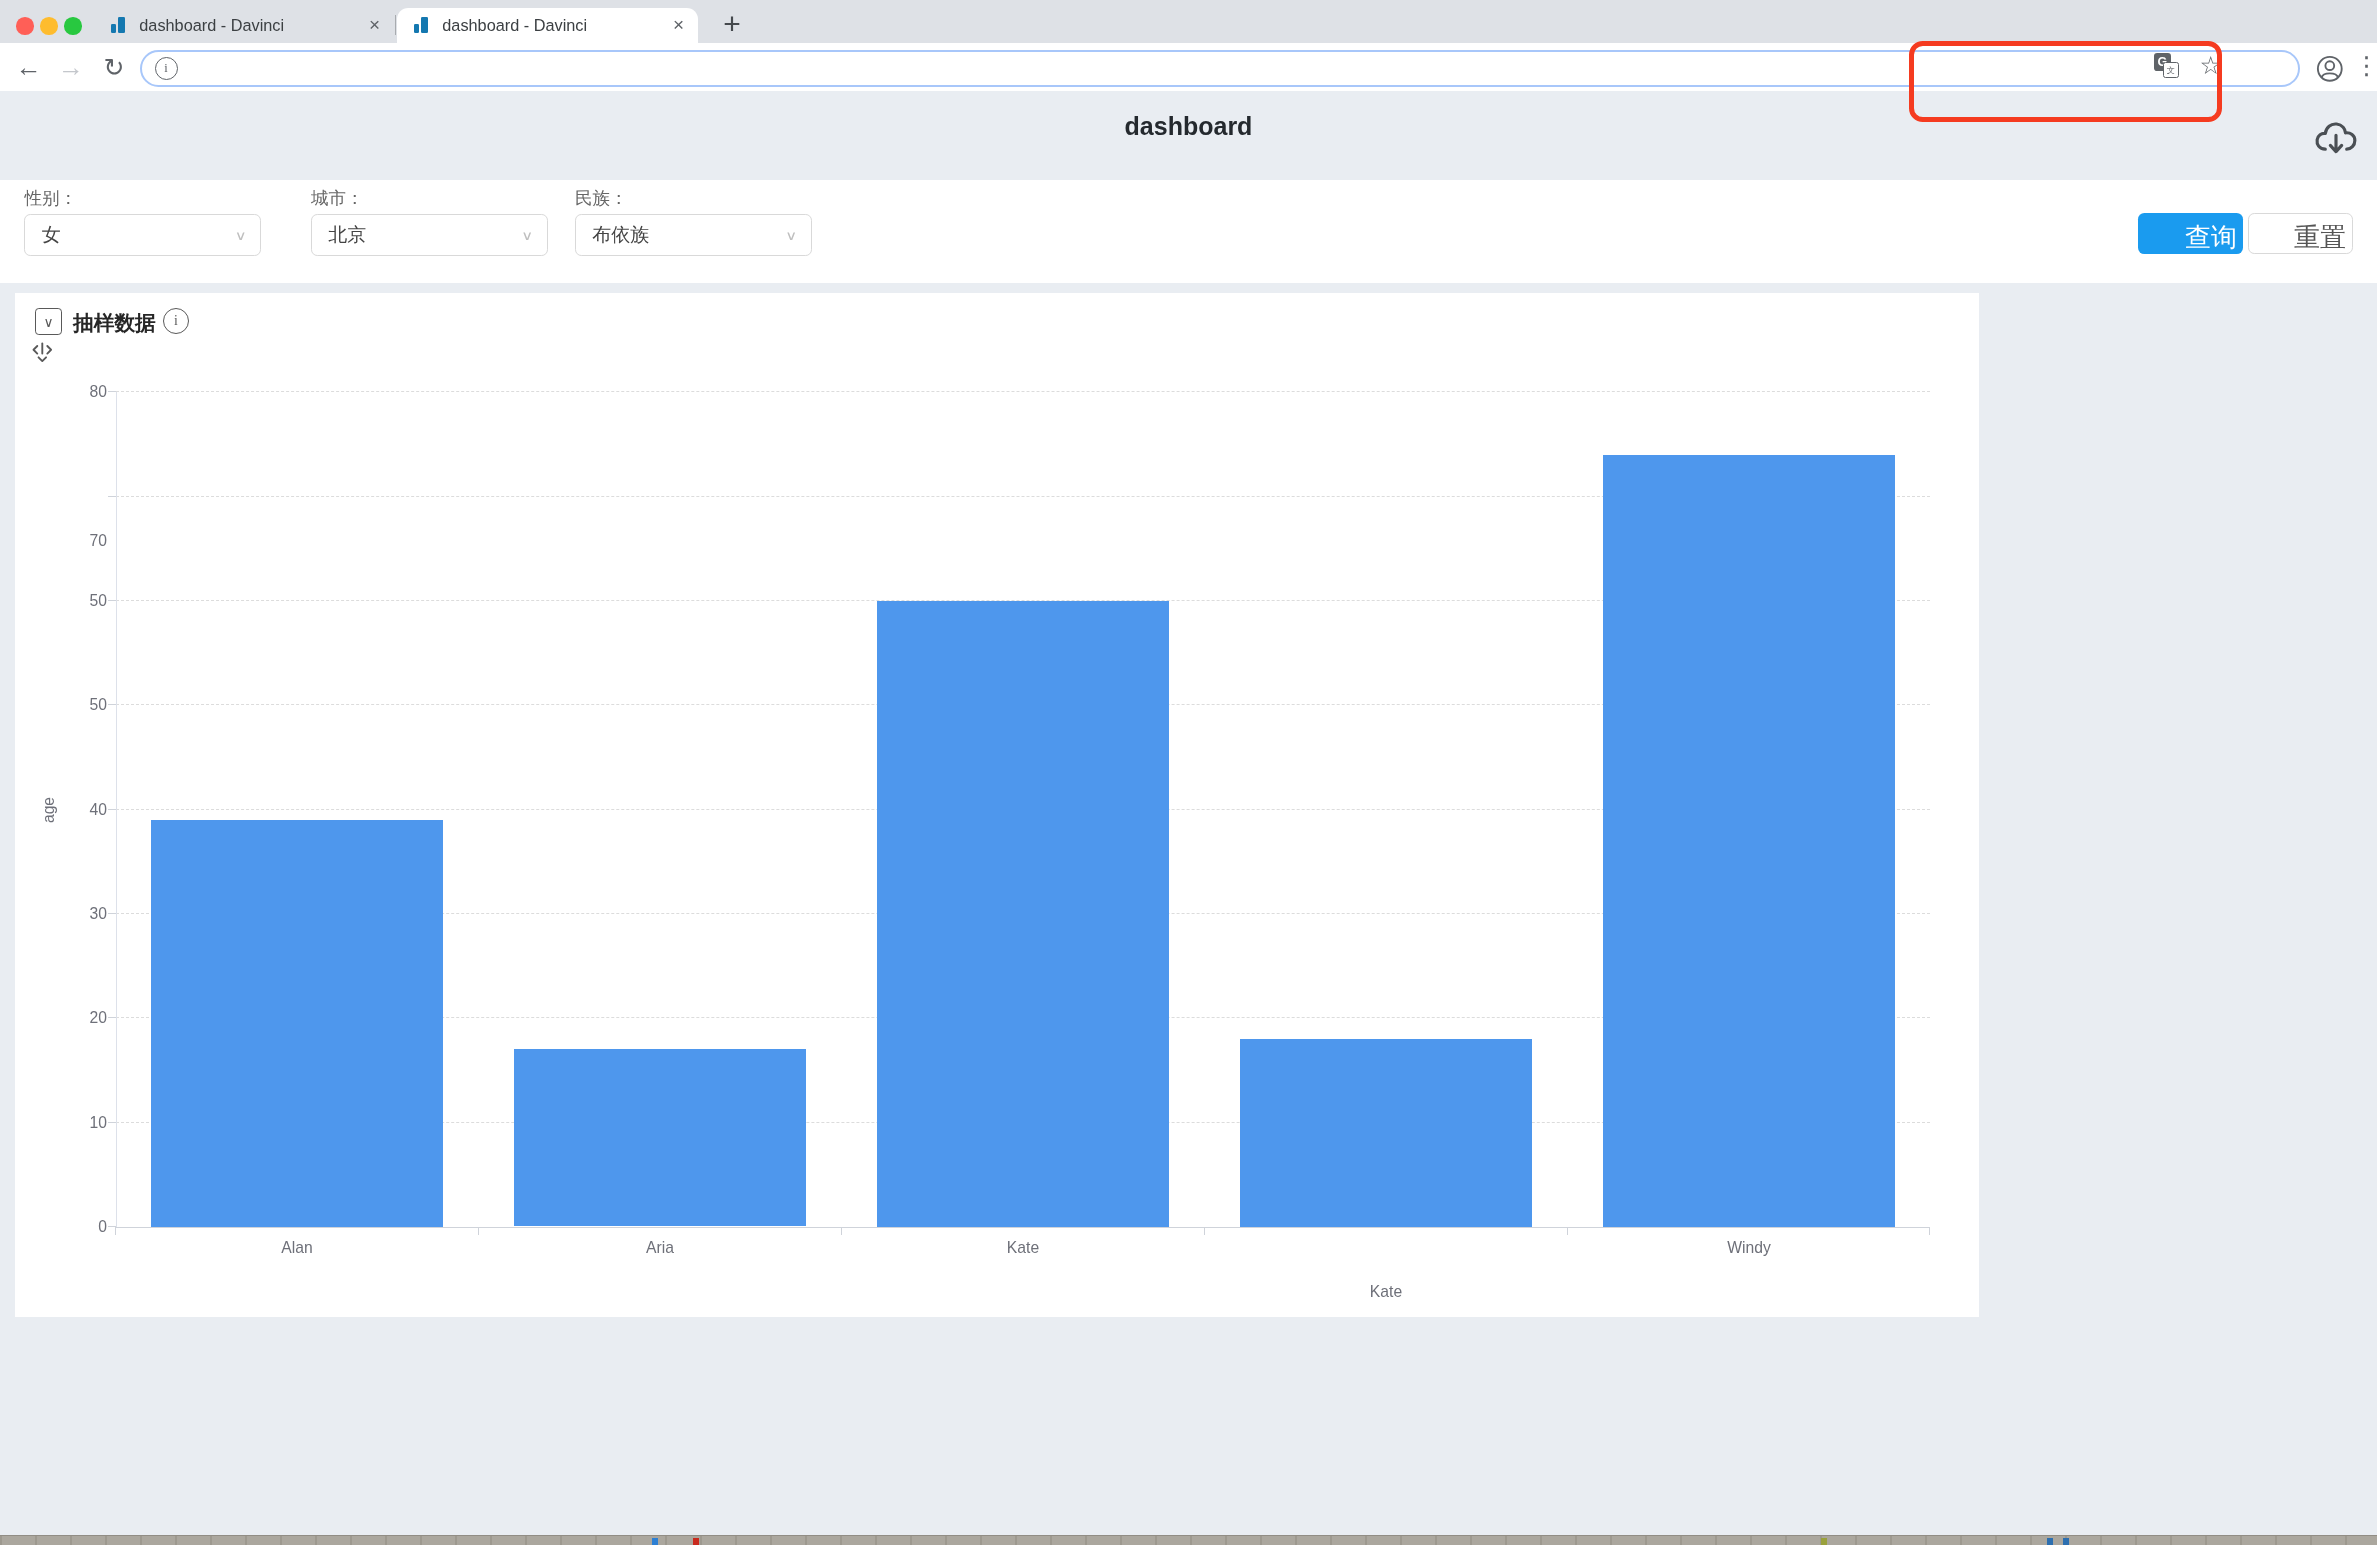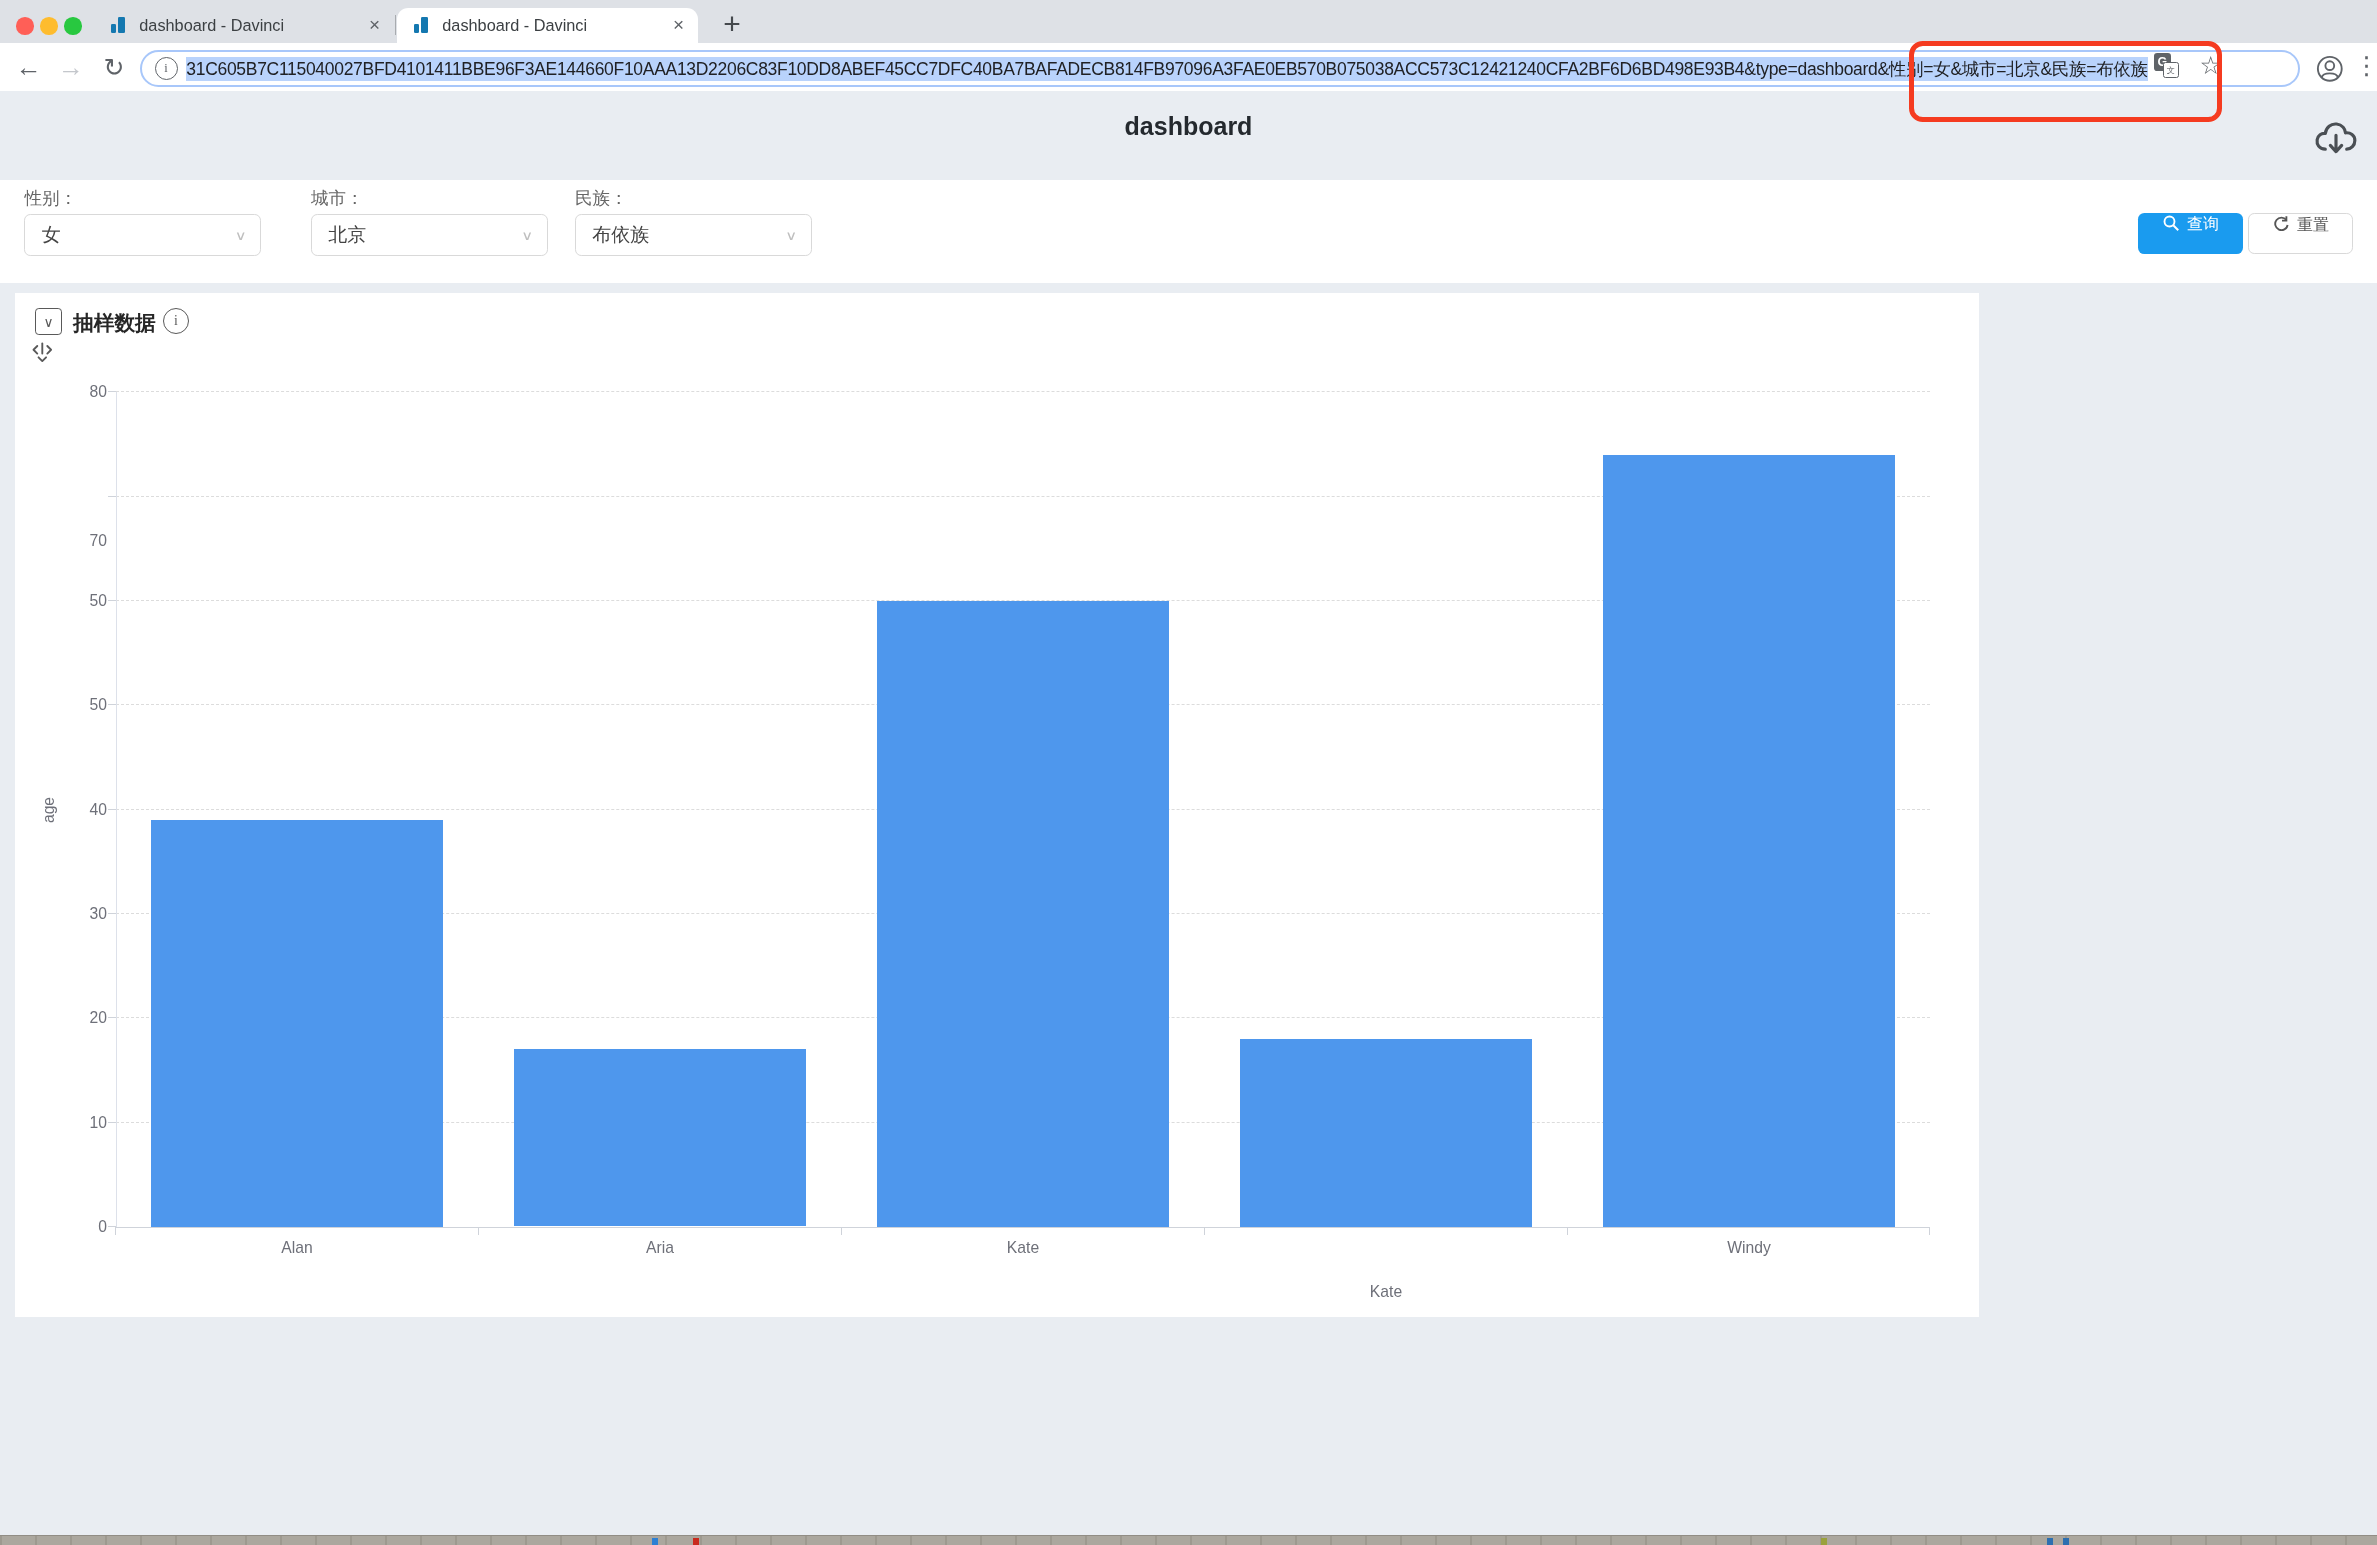--- a/index.html
+++ b/index.html
@@ -51,22 +51,22 @@
   
   .page-title{position:absolute;top:112px;left:0;width:2377px;text-align:center;
     font-size:25px;font-weight:bold;color:#24292e;}
   .cloud-ic{position:absolute;left:2314px;top:119px;}
   .filterbar{position:absolute;top:180px;left:0;width:2377px;height:103px;background:#ffffff;}
   .f-label{position:absolute;top:6.3px;font-size:17.5px;color:#666;}
   .f-select{position:absolute;top:34px;width:235px;height:40px;background:#fff;border:1.3px solid #d9d9d9;
     border-radius:6.3px;display:flex;align-items:center;font-size:19px;color:#444;}
   .f-select .val{margin-left:16.3px;flex:1 1 auto;}
   .f-select .chev{margin-right:13.8px;color:#bfbfbf;font-size:16.3px;transform:scaleY(0.8);}
-  .btn{position:absolute;top:33px;height:41px;border-radius:6.3px;display:flex;align-items:flex-start;
-    justify-content:center;font-size:16px;gap:7.5px;}
+  .btn{position:absolute;top:33px;height:41px;border-radius:6.3px;display:flex;align-items:flex-end;
+    justify-content:center;font-size:26px;gap:7.5px;flex-direction:column;}
   .btn-query{left:2138px;width:105px;background:#1a9bef;color:#ffffff;border:none;}
   .btn-reset{left:2248px;width:105px;background:#ffffff;color:#555;border:1.3px solid #d9d9d9;}
   
   .card{position:absolute;left:15px;top:293px;width:1964px;height:1024px;background:#ffffff;}
   .w-select-ic{position:absolute;left:20px;top:15px;width:25px;height:25px;border:1.9px solid #595959;
     border-radius:3.8px;color:#595959;font-size:13.8px;display:flex;align-items:center;justify-content:center;}
   .w-title{position:absolute;left:58px;top:16.3px;font-size:20.7px;font-weight:bold;color:#262626;}
   .w-info-ic{position:absolute;left:148px;top:15px;width:24px;height:24px;border:1.9px solid #595959;border-radius:50%;
     color:#595959;font-size:13.8px;display:flex;align-items:center;justify-content:center;font-family:"Liberation Serif",serif;}
   .w-drag-ic{position:absolute;left:16.3px;top:48px;color:#595959;}
@@ -114,21 +114,20 @@
 </div>
 
 <div class="toolbar">
   <span class="nav-ic nav-back">←</span>
   <span class="nav-ic nav-fwd">→</span>
   <span class="nav-ic nav-reload">↻</span>
 </div>
 
 <div class="urlbar">
   <span class="url-info">i</span>
-  <div class="urltext"><span class="sel"><span>31C605B7C115040027BFD4101411BBE96F3AE144660F10AAA13D2206C83F10DD8ABEF45CC7DFC40BA7BAFADECB814FB97096A3FAE0EB570B075038ACC573C12421240CFA2BF6D6BD498E93B4&amp;type=dashboard</span><span>&amp;性别=女&amp;城市=北京&amp;民族=布依族</span></span></div>
 </div>
 <div class="url-right">
   <span class="gtrans">
     <span class="gbox">G</span>
     <span class="wbox">文</span>
   </span>
   <span class="star">☆</span>
 </div>
 <span class="avatar">
   <svg width="27.6" height="27.6" viewBox="0 0 44 44" fill="none" stroke="#5f6368" stroke-width="3">

